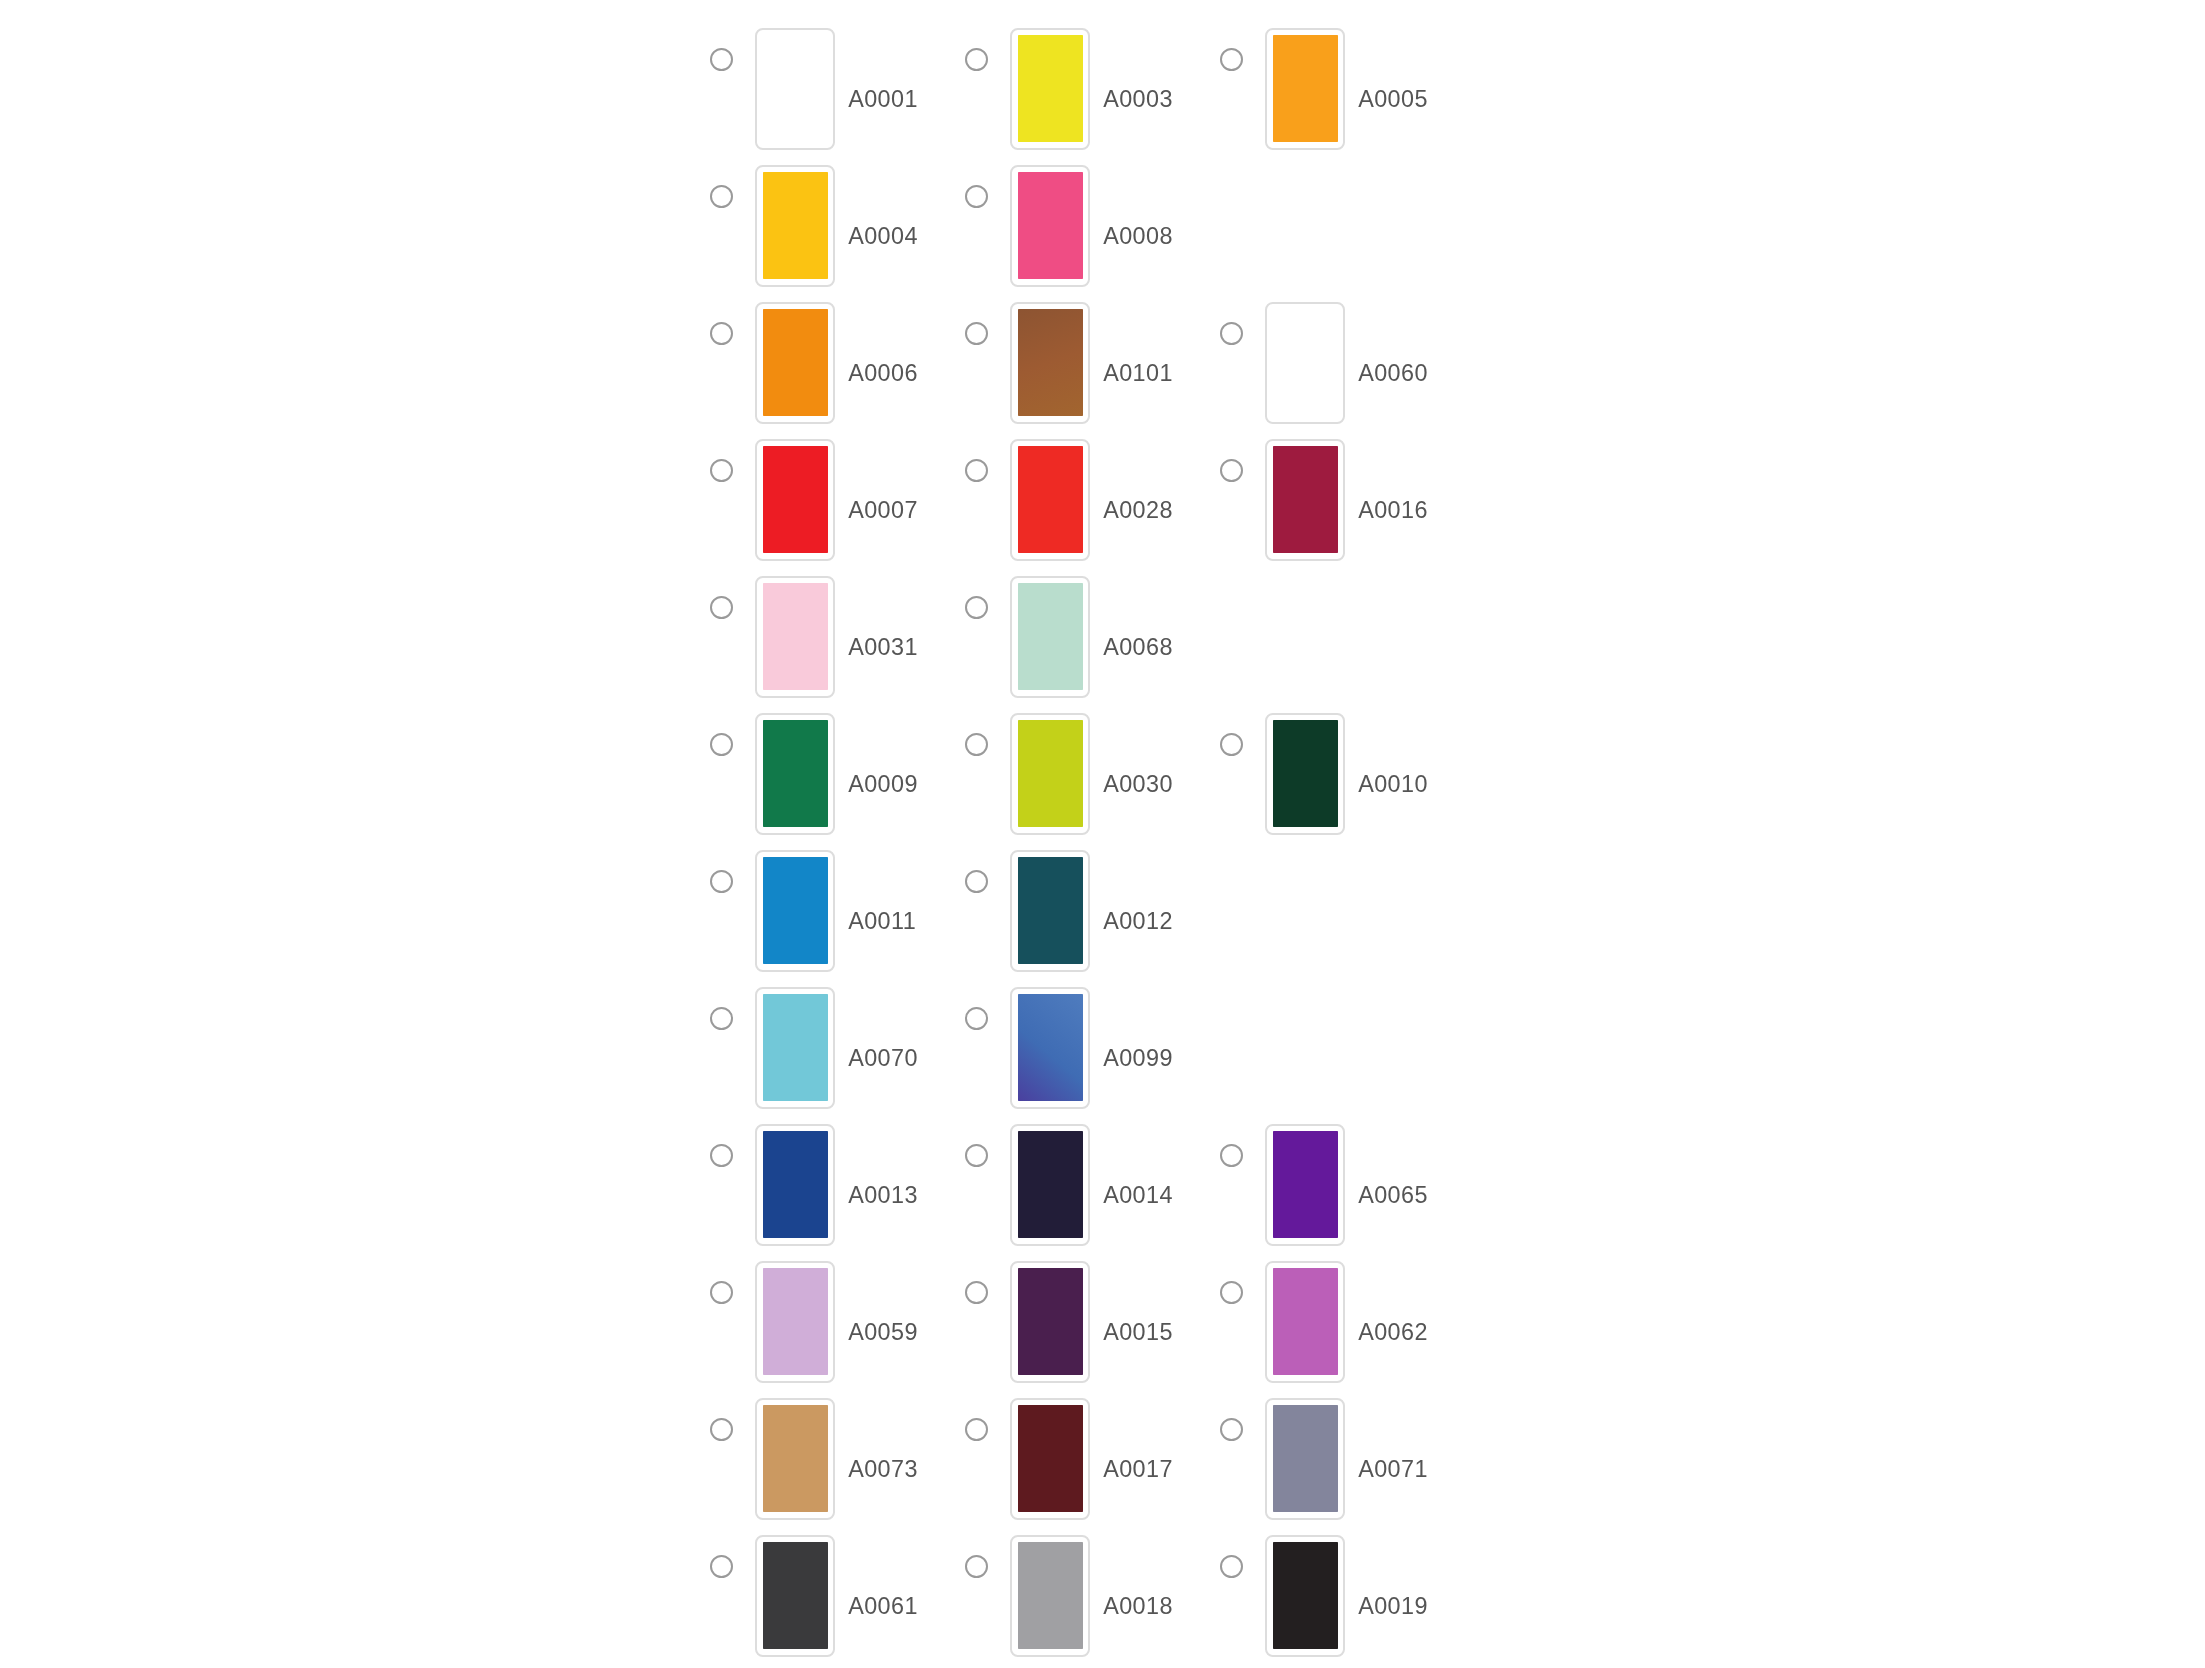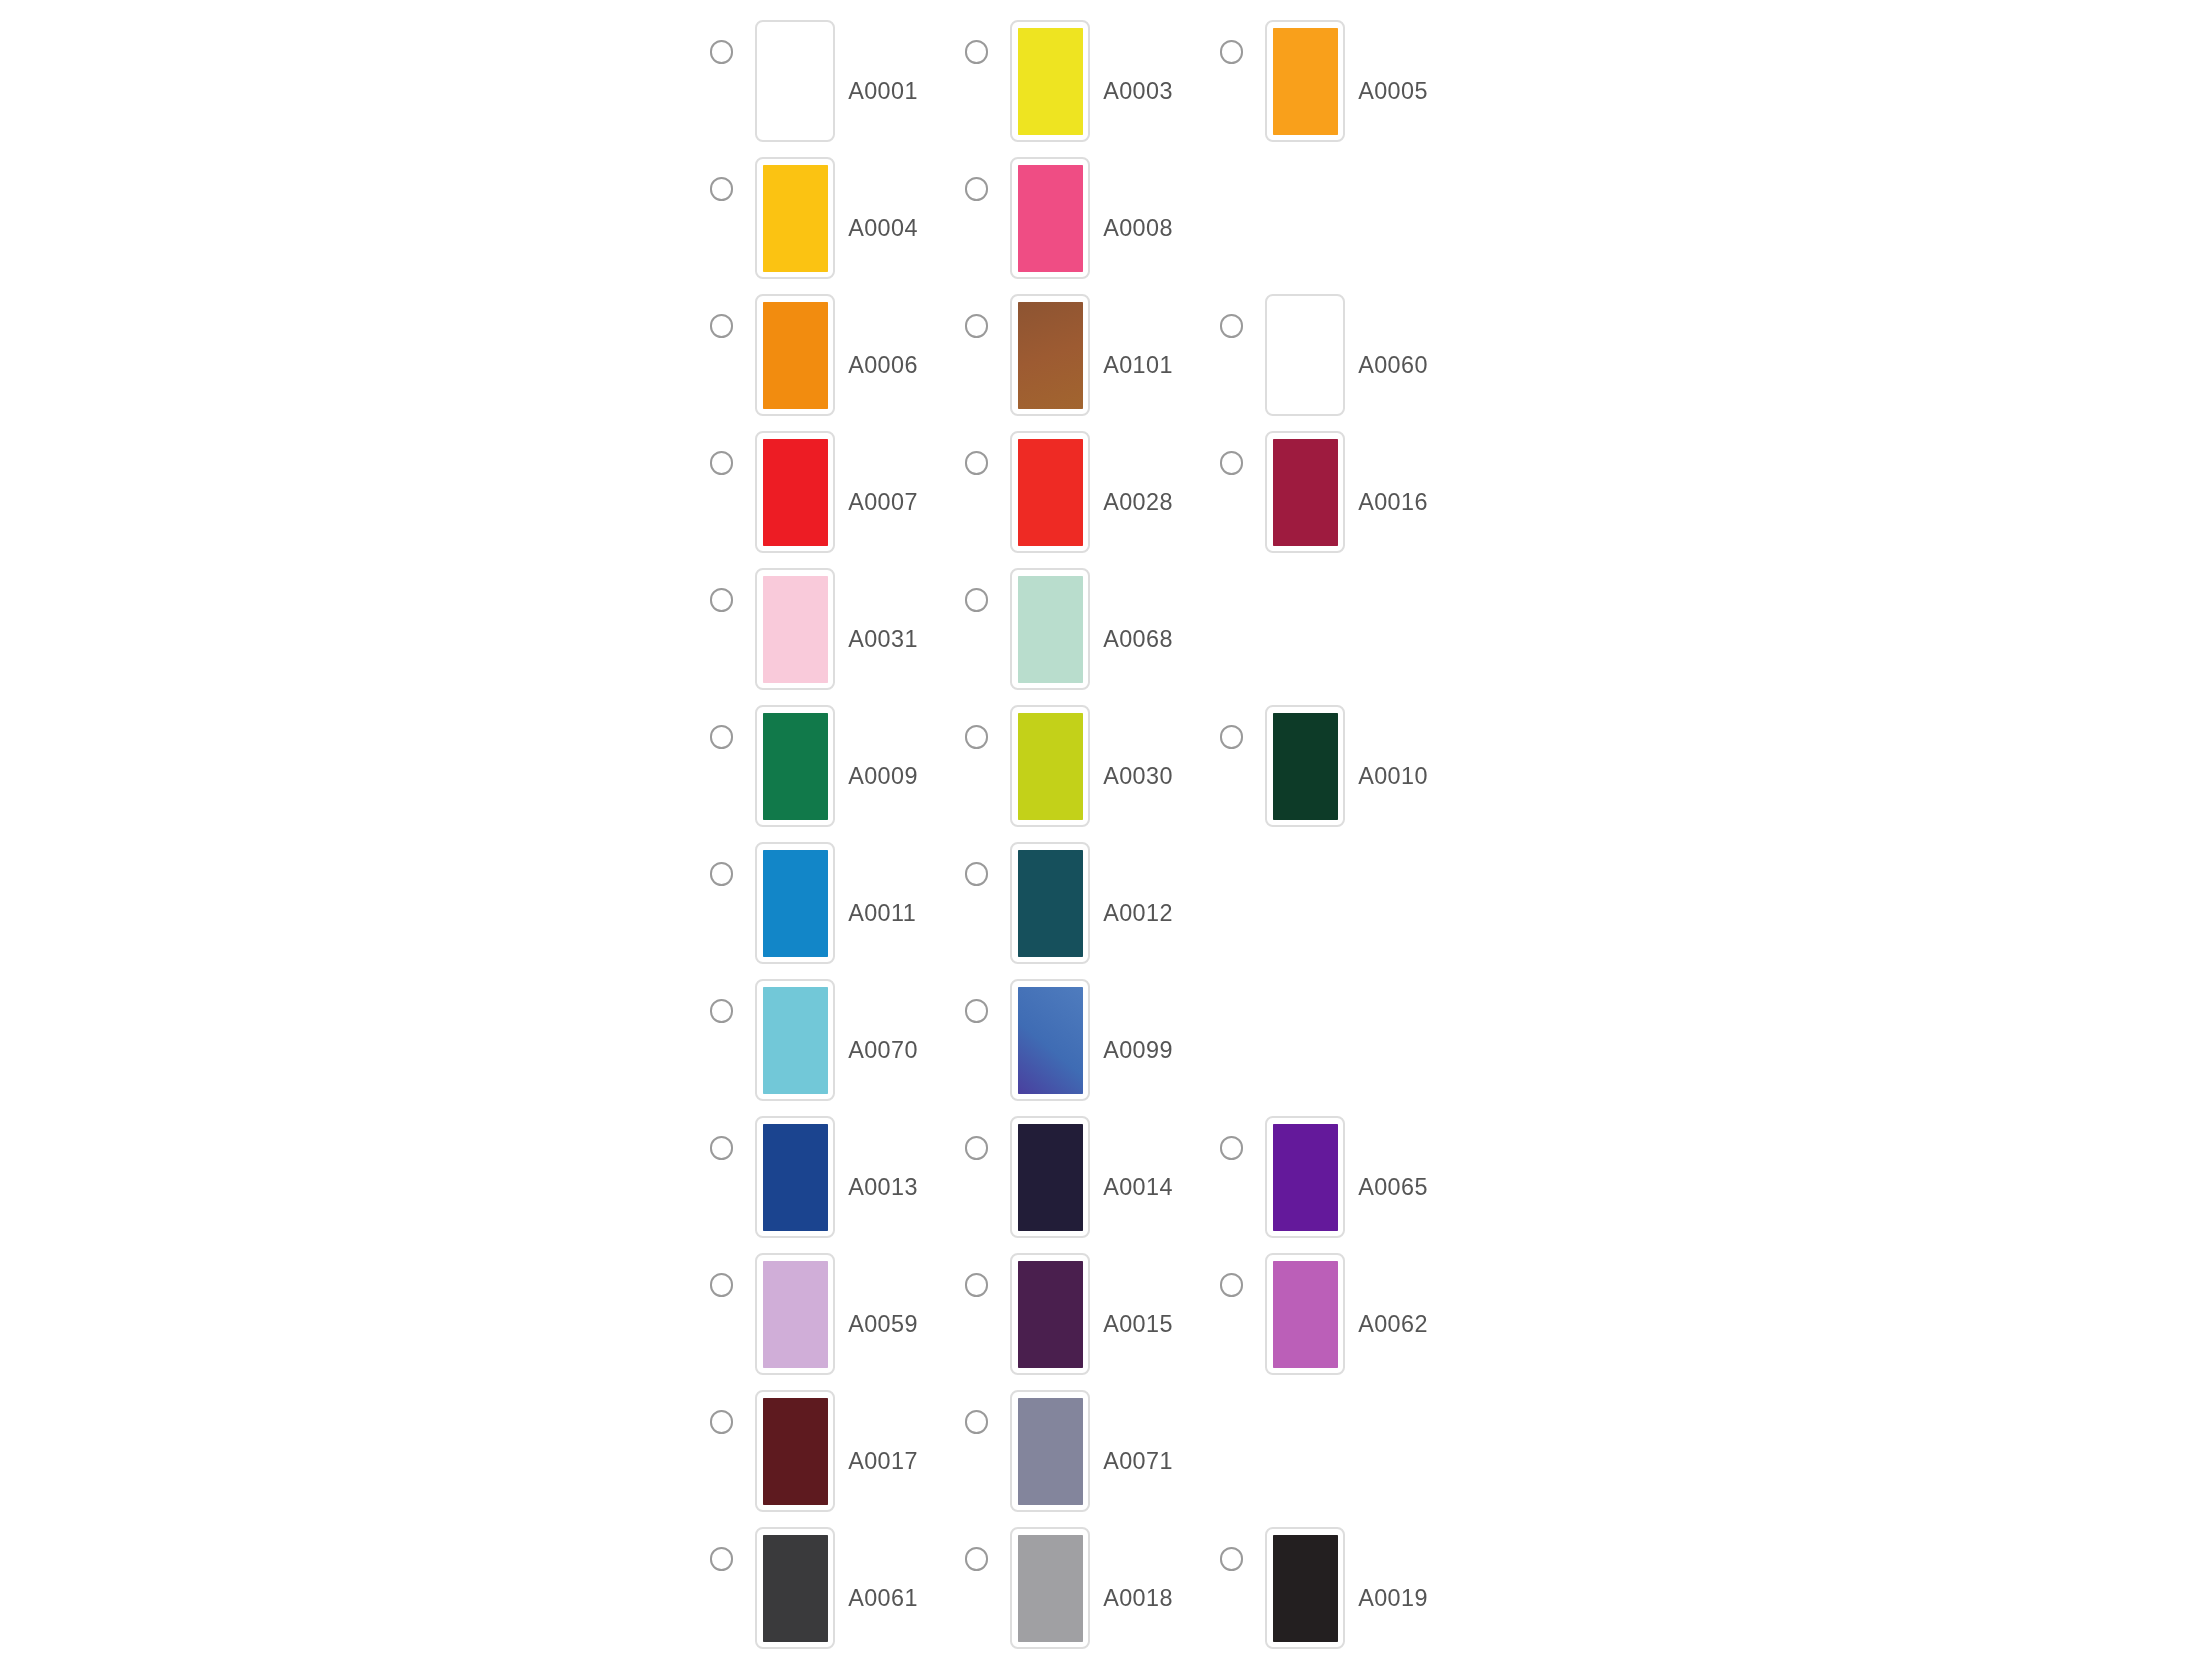--- a/index.html
+++ b/index.html
@@ -19,21 +19,21 @@
     position: absolute;
     left: 710px;
     top: 12.8px;
     width: 795px;
   }
 
   .swatch-row {
     display: flex;
     flex-direction: row;
     height: 137px;
-    align-items: center;
+    align-items: flex-end;
   }
 
   .swatch-cell {
     display: flex;
     flex-direction: row;
     align-items: flex-start;
     width: 255px;
     box-sizing: border-box;
   }
 
@@ -285,20 +285,27 @@
         <div class="swatch-card">
           <div class="swatch-color" style="background: rgb(187, 95, 184);"></div>
         </div>
         <div class="swatch-label">A0062</div>
       </div>
     </div>
     <div class="swatch-row">
       <div class="swatch-cell">
         <div class="radio-button" role="radio" aria-checked="false"></div>
         <div class="swatch-card">
+          <div class="swatch-color" style="background: rgb(203, 153, 97);"></div>
+        </div>
+        <div class="swatch-label">A0073</div>
+      </div>
+      <div class="swatch-cell">
+        <div class="radio-button" role="radio" aria-checked="false"></div>
+        <div class="swatch-card">
           <div class="swatch-color" style="background: rgb(94, 26, 31);"></div>
         </div>
         <div class="swatch-label">A0017</div>
       </div>
       <div class="swatch-cell">
         <div class="radio-button" role="radio" aria-checked="false"></div>
         <div class="swatch-card">
           <div class="swatch-color" style="background: rgb(131, 133, 156);"></div>
         </div>
         <div class="swatch-label">A0071</div>

